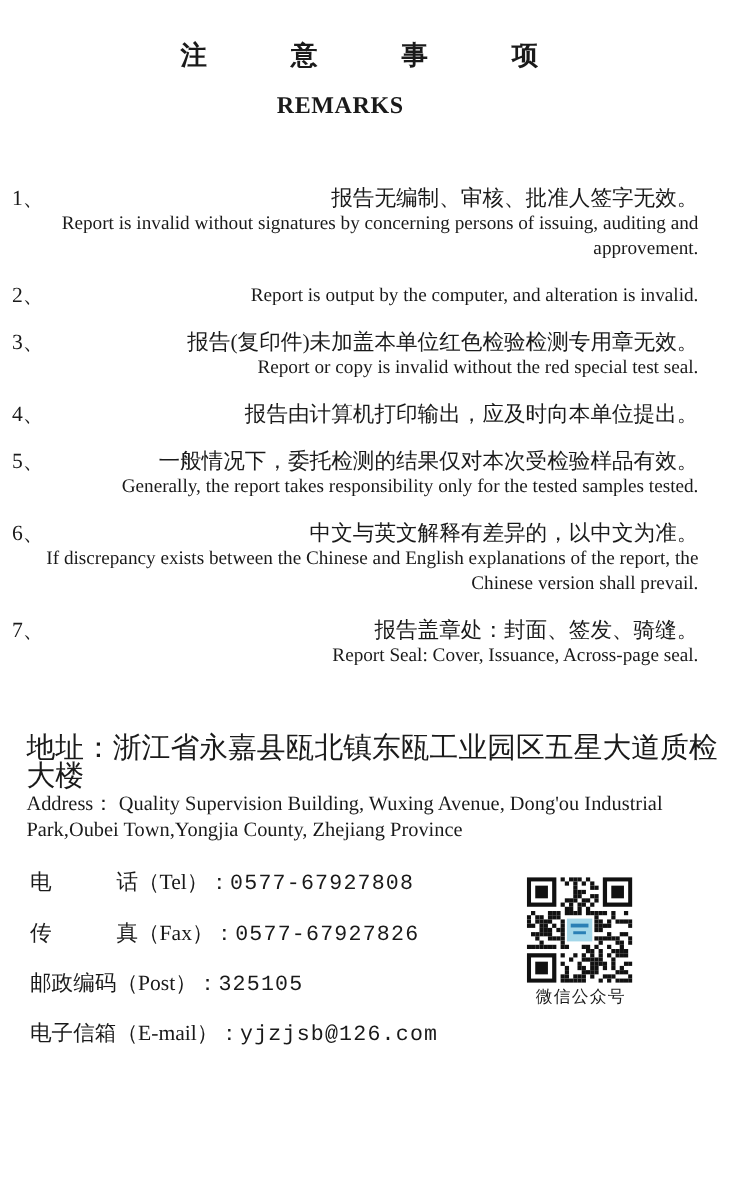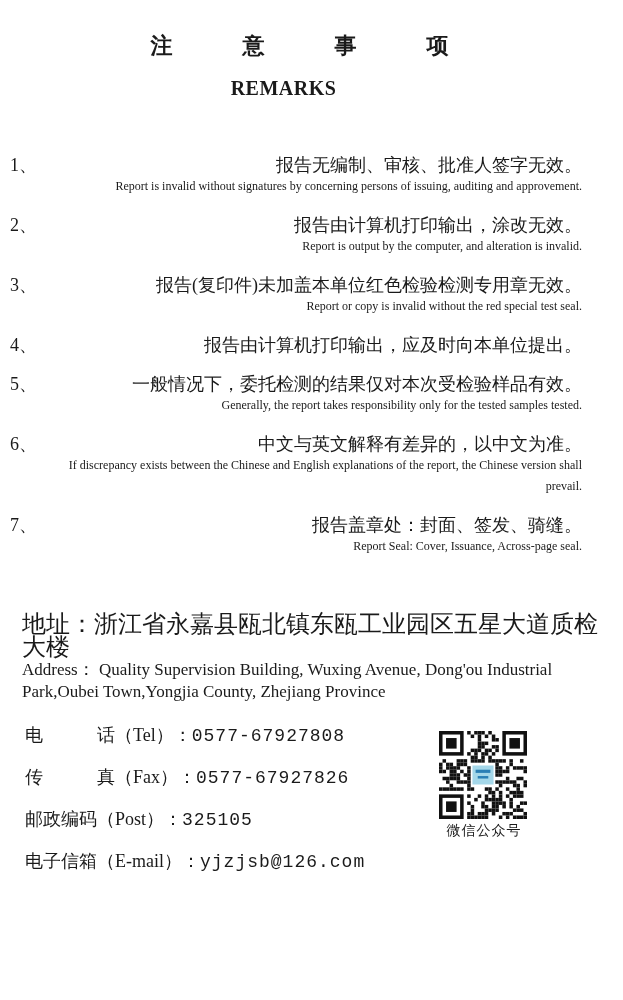--- a/index.html
+++ b/index.html
@@ -51,21 +51,21 @@
   }
   .remark-body {
     width: 545px;
     text-align: right;
   }
   .remark-cn {
     font-size: 18px;
     line-height: 21px;
   }
   .remark-en {
-    font-size: 12px;
+    font-size: 16px;
     line-height: 21px;
   }
   .address-block {
     margin-top: 56px;
     margin-left: 22px;
     width: 578px;
   }
   .address-cn {
     font-size: 24px;
     line-height: 23px;
@@ -124,21 +124,20 @@
       <div class="remark-num">1、</div>
       <div class="remark-body">
         <div class="remark-cn">报告无编制、审核、批准人签字无效。</div>
         <div class="remark-en">Report is invalid without signatures by concerning persons of issuing, auditing and approvement.</div>
       </div>
     </div>
 
     <div class="remark">
       <div class="remark-num">2、</div>
       <div class="remark-body">
-        <div class="remark-cn">报告由计算机打印输出，涂改无效。</div>
         <div class="remark-en">Report is output by the computer, and alteration is invalid.</div>
       </div>
     </div>
 
     <div class="remark">
       <div class="remark-num">3、</div>
       <div class="remark-body">
         <div class="remark-cn">报告(复印件)未加盖本单位红色检验检测专用章无效。</div>
         <div class="remark-en">Report or copy is invalid without the red special test seal.</div>
       </div>

